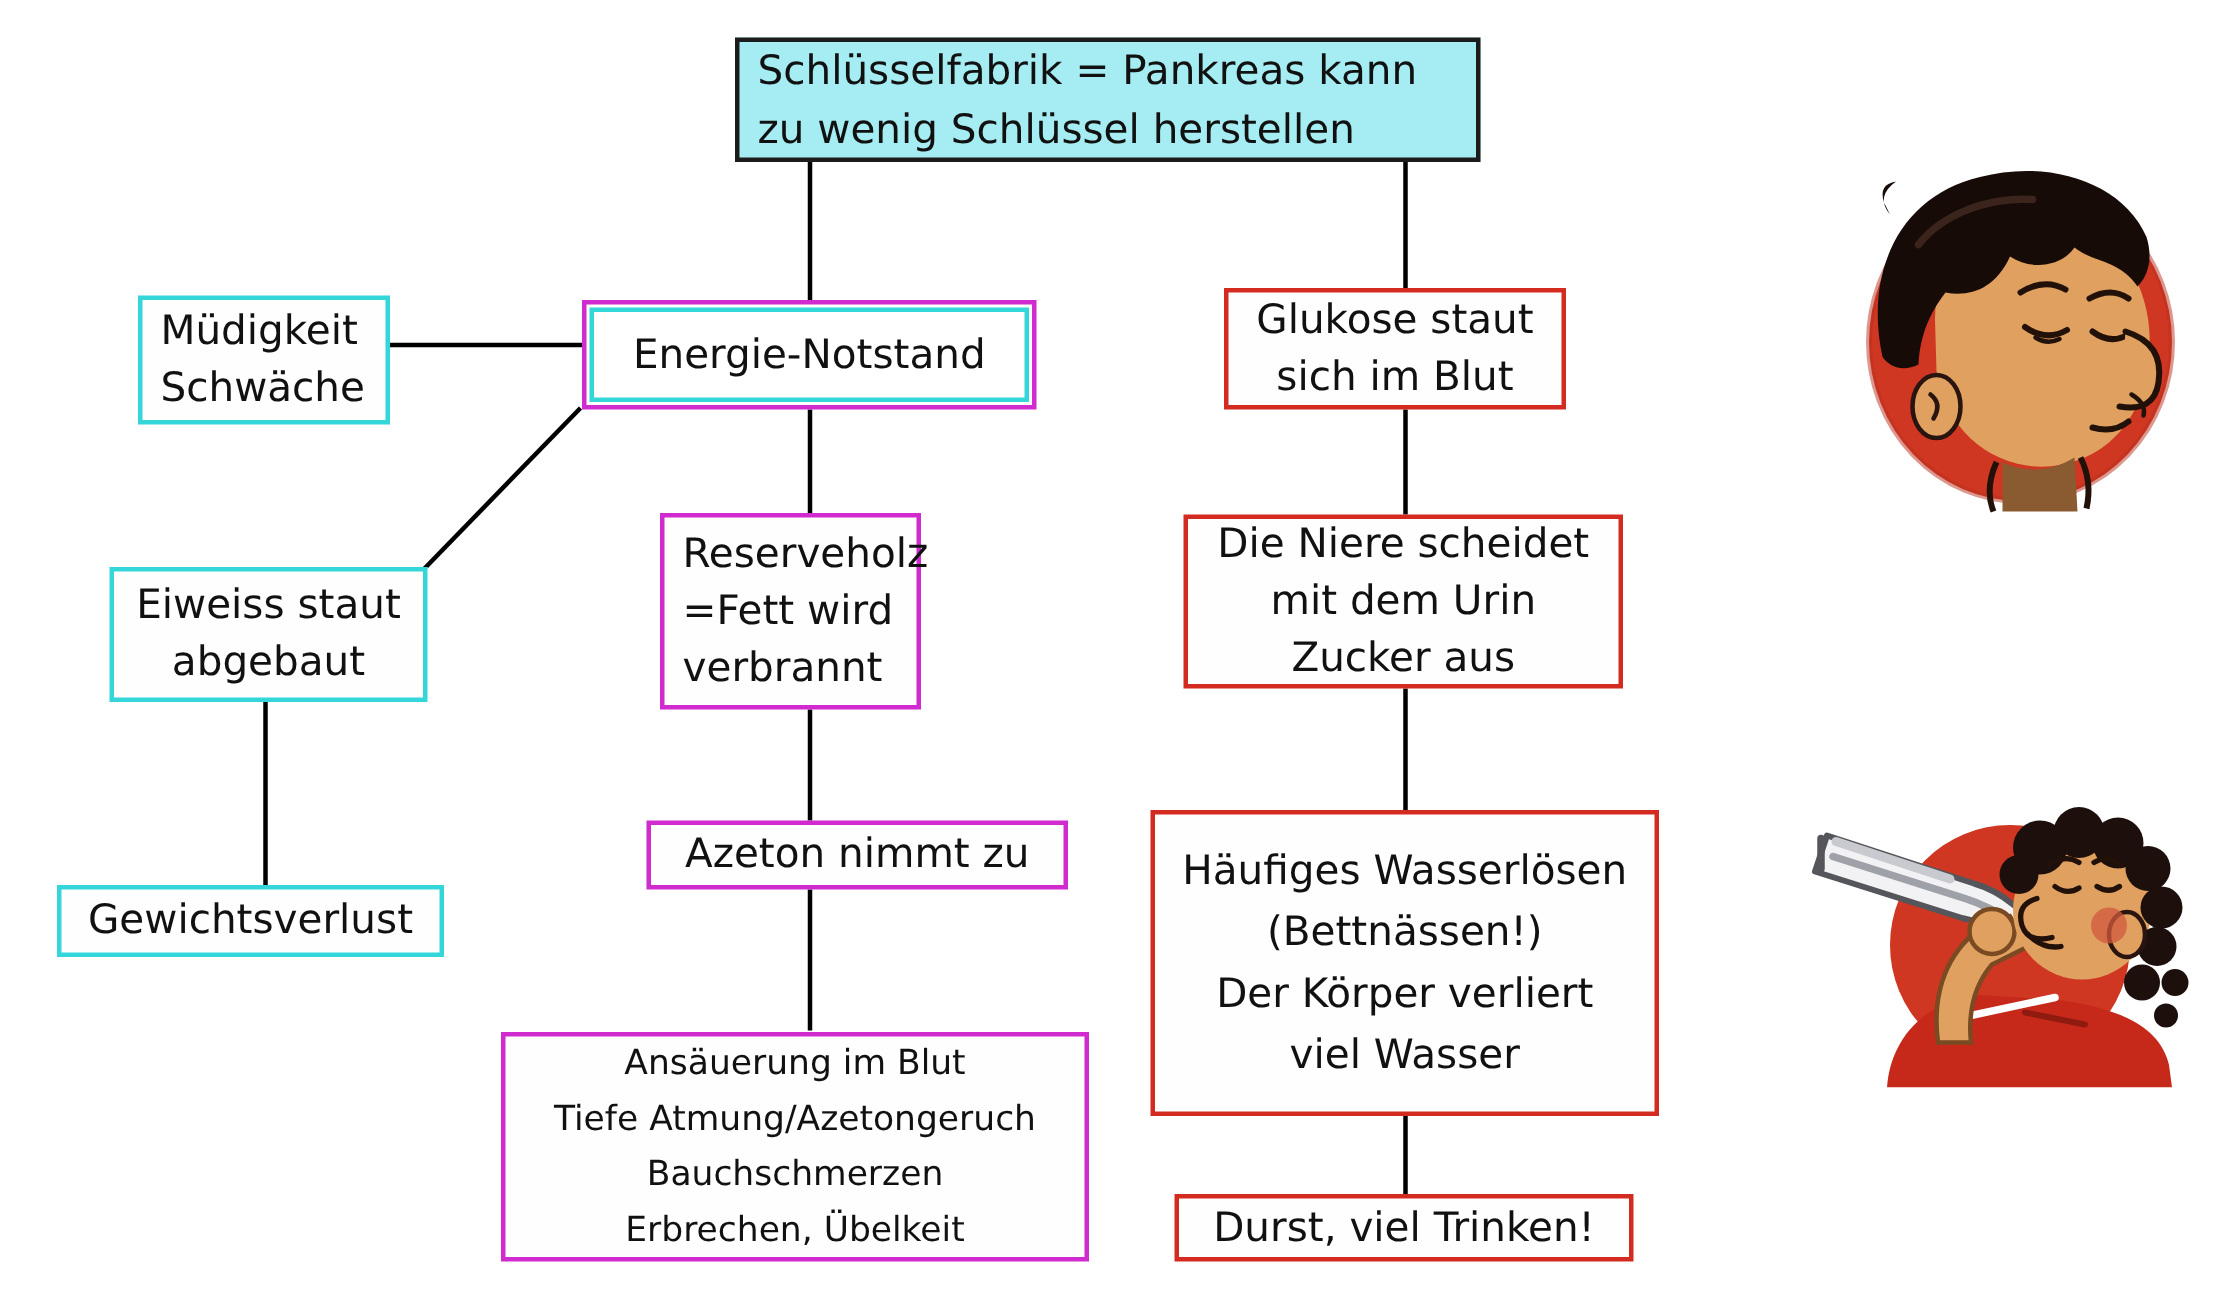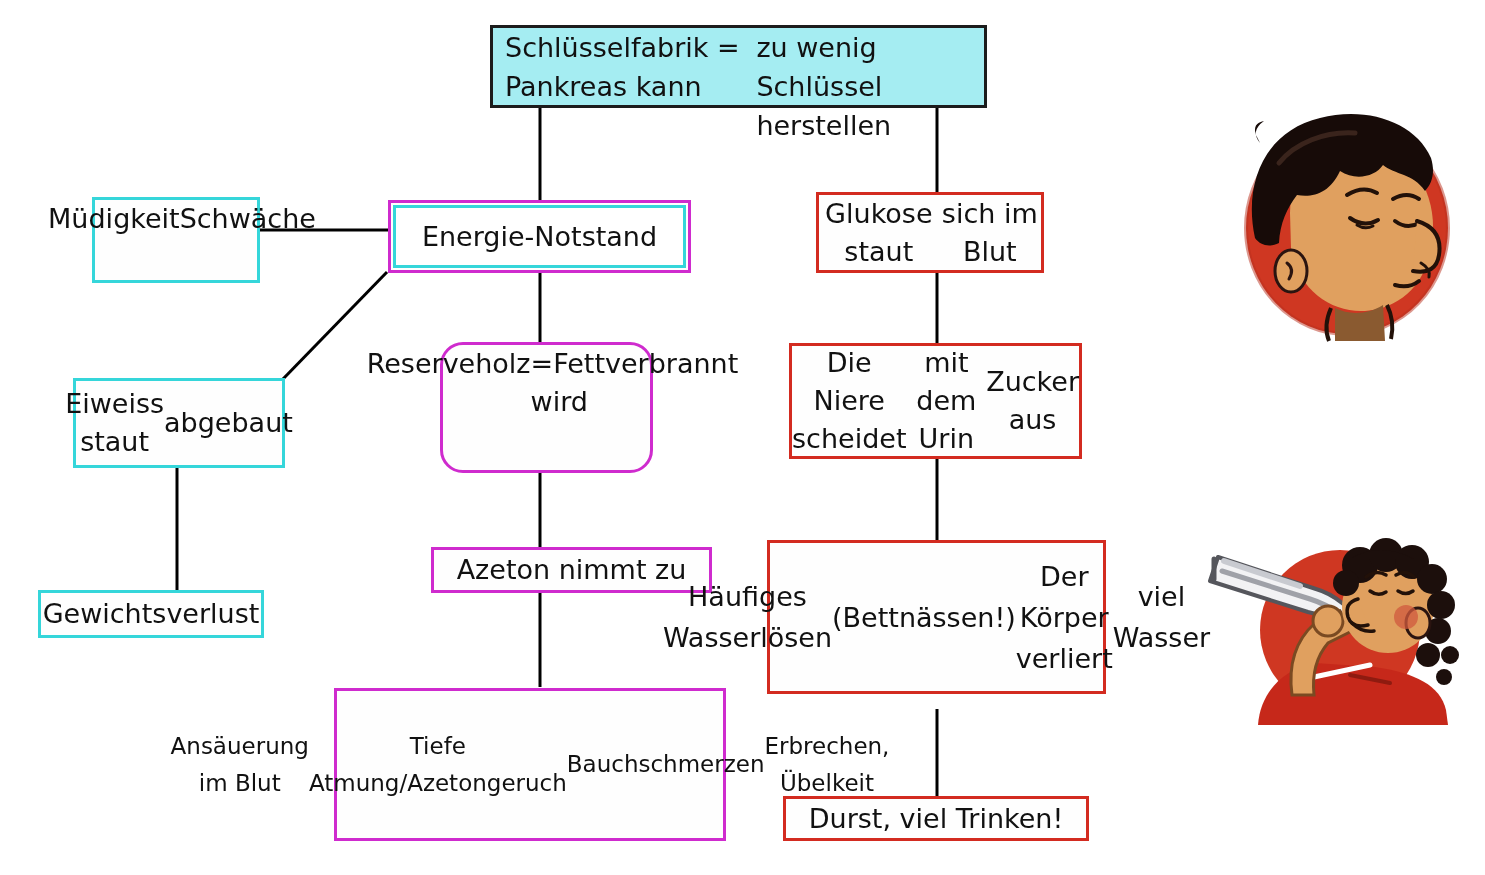--- a/index.html
+++ b/index.html
@@ -11,21 +11,21 @@
     font-family:"DejaVu Sans", sans-serif;
     color:#111;
     overflow:hidden;
   }
   svg.lines{position:absolute;left:0;top:0;width:1485px;height:875px;}
   .box{
     position:absolute;
     background:#fefefe;
     box-sizing:border-box;
     display:flex;
-    flex-direction:row;
+    flex-direction:column;
     justify-content:center;
     align-items:center;
     text-align:center;
     font-size:27px;
     line-height:38px;
     letter-spacing:0px;
   }
   .box.left{align-items:flex-start;text-align:left;padding-left:12px;}
   .cyan{border:3px solid #35d6da;}
   .magenta{border:3px solid #cf2bce;}
@@ -37,25 +37,25 @@
   #node-energie-outer{
     position:absolute;left:388px;top:200px;width:303px;height:73px;
     box-sizing:border-box;border:3px solid #cf2bce;background:#fff;padding:2px;
   }
   #node-energie-inner{
     width:100%;height:100%;box-sizing:border-box;border:3px solid #35d6da;
     display:flex;align-items:center;justify-content:center;font-size:27px;
   }
   #node-glukose{left:816px;top:192px;width:228px;height:81px;}
   #node-eiweiss{left:73px;top:378px;width:212px;height:90px;}
-  #node-reserveholz{left:440px;top:342px;width:213px;height:131px;border-radius:23px;}
+  #node-reserveholz{left:440px;top:342px;width:174px;height:131px;}
   #node-niere{left:789px;top:343px;width:293px;height:116px;}
   #node-azeton{left:400px;top:547px;width:281px;height:46px;margin-left:31px;}
-  #node-wasserloesen{left:767px;top:540px;width:339px;height:154px;line-height:41px;}
-  #node-gewichtsverlust{left:38px;top:590px;width:226px;height:48px;}
+  #node-wasserloesen{left:767px;top:540px;width:339px;height:204px;line-height:41px;}
+  #node-gewichtsverlust{left:38px;top:590px;width:258px;height:48px;}
   #node-ansaeuerung{left:334px;top:688px;width:392px;height:153px;font-size:23px;line-height:37px;}
   #node-durst{left:783px;top:796px;width:306px;height:45px;}
 
   .figure{position:absolute;}
   #fig-tired{left:1235px;top:103px;width:230px;height:240px;}
   #fig-drinking{left:1200px;top:515px;width:285px;height:210px;}
 </style>
 </head>
 <body>
 

